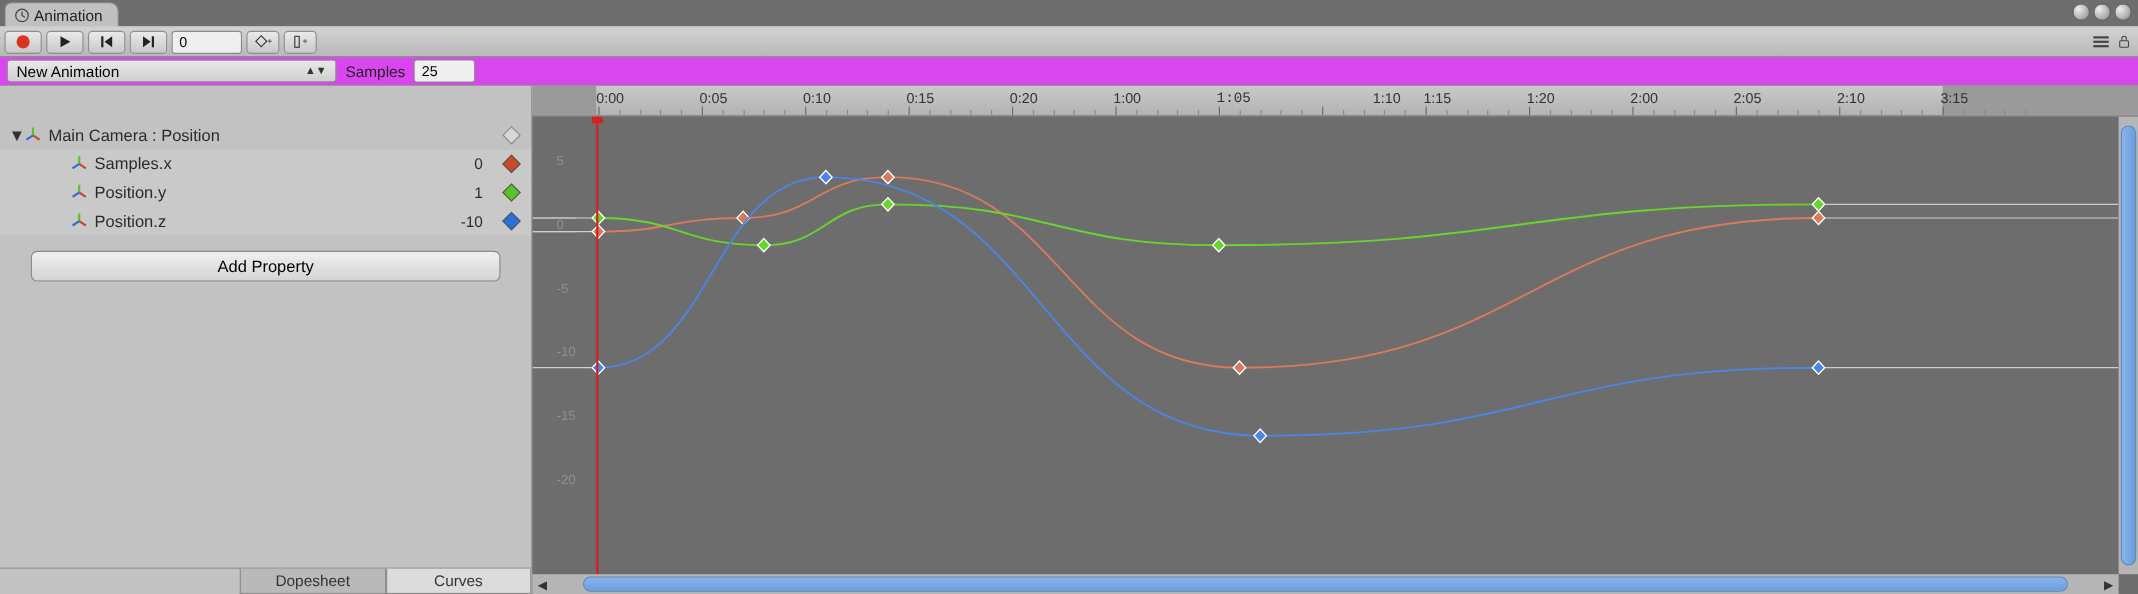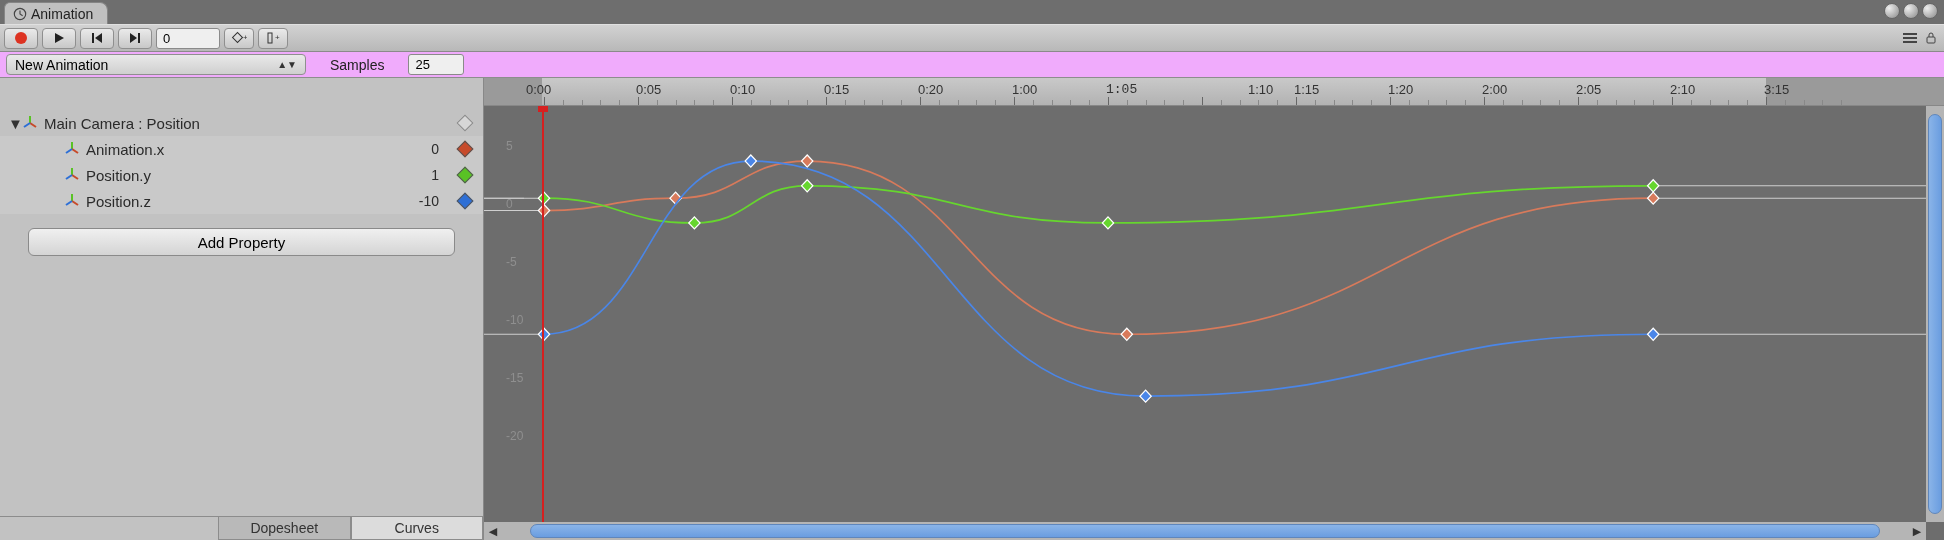--- a/index.html
+++ b/index.html
@@ -19,21 +19,21 @@
 
 .btn { height: 21px; min-width: 34px; background: linear-gradient(#eaeaea,#c8c8c8); border: 1px solid #8f8f8f; border-radius: 4px; display: inline-flex; align-items: center; justify-content: center; cursor: pointer; }
 .btn svg, .btn .glyph { pointer-events: none; }
 .record-dot { width: 12px; height: 12px; background: #d32; border-radius: 50%; }
 .frame-input { width: 64px; height: 21px; background: #efefef; border: 1px solid #8a8a8a; border-radius: 3px; padding: 0 6px; font-size: 13px; }
 
 .context-menu-btn { width: 16px; height: 14px; position: absolute; right: 24px; top: 6px; }
 .lock-btn { width: 14px; height: 14px; position: absolute; right: 6px; top: 6px; }
 
 
-.options { height: 26px; background: #f0abfc; border-bottom: 1px solid #8d8d8d; display: flex; align-items: center; padding: 0 6px; gap: 24px; }
+.options { height: 26px; background: #d946ef; border-bottom: 1px solid #8d8d8d; display: flex; align-items: center; padding: 0 6px; gap: 8px; }
 .clip-select { flex: 0 0 300px; height: 21px; background: linear-gradient(#e9e9e9,#cfcfcf); border: 1px solid #8f8f8f; border-radius: 4px; padding: 0 8px; font-size: 14px; display: flex; align-items: center; justify-content: space-between; }
 .samples-label { font-size: 14px; color: #222; }
 .samples-input { width: 56px; height: 21px; background: #efefef; border: 1px solid #8a8a8a; border-radius: 3px; padding: 0 6px; font-size: 13px; }
 
 
 .main { flex: 1; display: flex; min-height: 0; }
 
 .left-panel { width: 484px; background: #c2c2c2; display: flex; flex-direction: column; border-right: 1px solid #888; }
 .prop-list { flex: 1; overflow: auto; padding-top: 32px; }
 .prop-row { height: 26px; display: flex; align-items: center; padding: 0 8px; font-size: 15px; color: #2b2b2b; }
@@ -168,21 +168,21 @@
           <span class="prop-label">Main Camera : Position</span>
           <span class="diamond" style="background:#d7d7d7;border-color:#888;"></span>
         </div>
 
         <div class="prop-row child">
           <svg class="axis-icon" viewBox="0 0 16 16">
               <path d="M8 8L8 1" stroke="#59c225" stroke-width="2"></path>
               <path d="M8 8L14 12" stroke="#c74a2a" stroke-width="2"></path>
               <path d="M8 8L2 12" stroke="#2d6fd6" stroke-width="2"></path>
             </svg>
-          <span class="prop-label">Animation.x</span>
+          <span class="prop-label">Samples.x</span>
           <span class="prop-value">0</span>
           <span class="diamond" style="background:#c74a2a;"></span>
         </div>
 
         <div class="prop-row child">
           <svg class="axis-icon" viewBox="0 0 16 16">
               <path d="M8 8L8 1" stroke="#59c225" stroke-width="2"></path>
               <path d="M8 8L14 12" stroke="#c74a2a" stroke-width="2"></path>
               <path d="M8 8L2 12" stroke="#2d6fd6" stroke-width="2"></path>
             </svg>
@@ -217,21 +217,21 @@
           </div>
       </div>
     </div>
 
     <div class="graph-wrap">
 
       <div class="ruler">
         <div class="shade" style="left:0;width:58px;"></div>
         <div class="shade" style="left:1282px;right:0;"></div>
 
-      <div class="ticklabel" style="left: 42px;">0:00</div>
+      <div class="ticklabel" style="left: 58px;">0:00</div>
           <div class="tick" style="left: 60px;"></div>
           <div class="tick minor" style="left: 78.8px;"></div>
           <div class="tick minor" style="left: 97.6px;"></div>
           <div class="tick minor" style="left: 116.4px;"></div>
           <div class="tick minor" style="left: 135.2px;"></div>
           <div class="ticklabel" style="left: 152px;">0:05</div>
           <div class="tick" style="left: 154px;"></div>
           <div class="tick minor" style="left: 172.8px;"></div>
           <div class="tick minor" style="left: 191.6px;"></div>
           <div class="tick minor" style="left: 210.4px;"></div>

